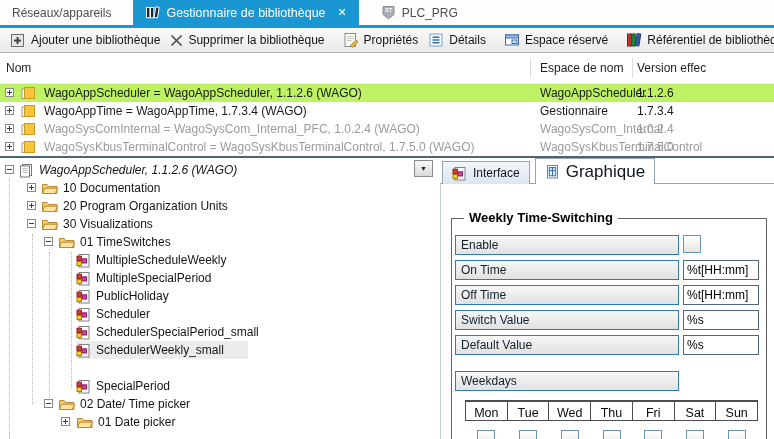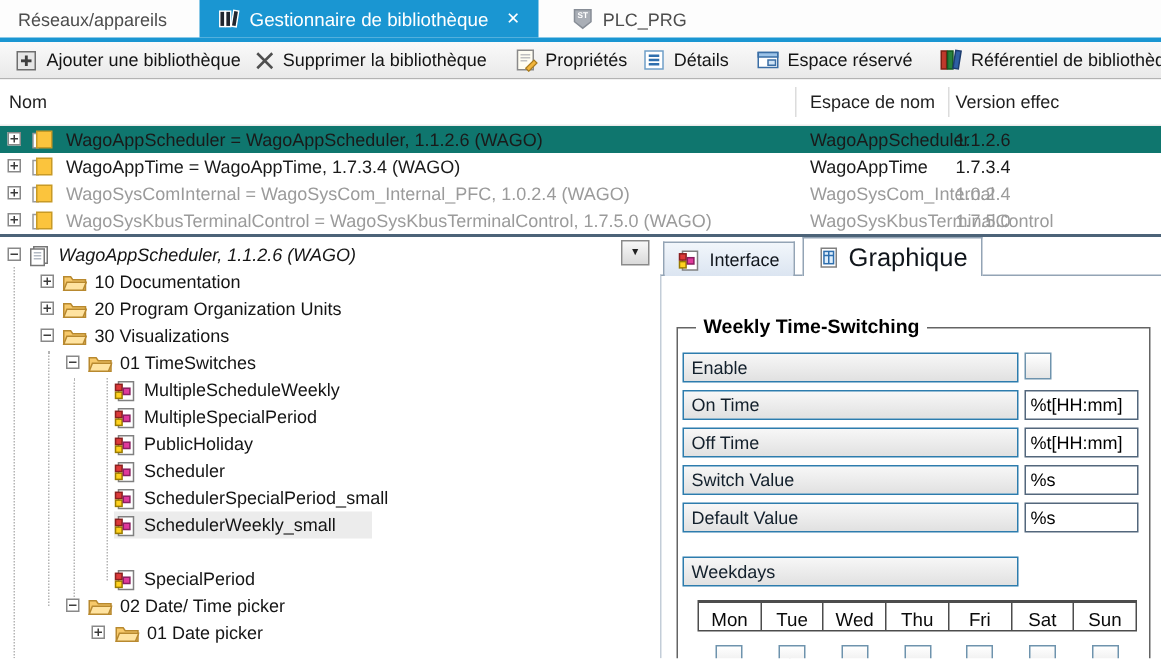--- a/index.html
+++ b/index.html
@@ -21,21 +21,21 @@
   .tool-btn{display:flex;align-items:center;gap:5px;padding:0 5px;height:22px;color:#141414;white-space:nowrap;}
   .tool-sep{width:1px;height:17px;background:#bcbcbc;margin:0 4px;}
   .tool-spacer{flex:1;}
 
   
   .lib-table{position:absolute;top:53px;left:0;width:774px;height:103px;background:#fff;overflow:hidden;}
   .lib-header{position:relative;height:31px;border-bottom:1px solid #ececec;background:#fff;}
   .lib-header span{position:absolute;top:0;line-height:30px;color:#1f1f1f;white-space:nowrap;}
   .col-sep{position:absolute;top:5px;bottom:5px;width:1px;background:#dcdcdc;}
   .lib-row{position:relative;height:18px;line-height:18px;white-space:nowrap;}
-  .lib-row.selected{background:#0f766e;text-align:right;}
+  .lib-row.selected{background:#bef264;text-align:right;}
   .lib-row.dimmed{color:#9b9b9b;}
   .lib-row .exp{left:5px;}
   .lib-row .row-icon{position:absolute;left:21px;top:2px;}
   .lib-row .nm{position:absolute;left:44px;}
   .lib-row .ns{position:absolute;left:540px;}
   .lib-row .vr{position:absolute;left:637px;}
 
   .splitline{position:absolute;top:156px;left:0;width:774px;height:2px;background:#4c6378;}
 
   
@@ -190,21 +190,21 @@
         </div>
         <div class="lib-row">
           <span class="exp plus"></span>
           <span class="row-icon">
             <svg width="15" height="14" viewBox="0 0 15 14">
               <rect x="1" y="3" width="3.5" height="9.5" fill="#fdfdfd" stroke="#9a9a9a"></rect>
               <rect x="3.5" y="1.5" width="10" height="11" fill="#fbc43d" stroke="#c89a25"></rect>
             </svg>
           </span>
           <span class="nm">WagoAppTime = WagoAppTime, 1.7.3.4 (WAGO)</span>
-          <span class="ns">WagoAppTime</span>
+          <span class="ns">Gestionnaire</span>
           <span class="vr">1.7.3.4</span>
         </div>
         <div class="lib-row dimmed">
           <span class="exp plus"></span>
           <span class="row-icon">
             <svg width="15" height="14" viewBox="0 0 15 14">
               <rect x="1" y="3" width="3.5" height="9.5" fill="#fdfdfd" stroke="#9a9a9a"></rect>
               <rect x="3.5" y="1.5" width="10" height="11" fill="#fbc43d" stroke="#c89a25"></rect>
             </svg>
           </span>

